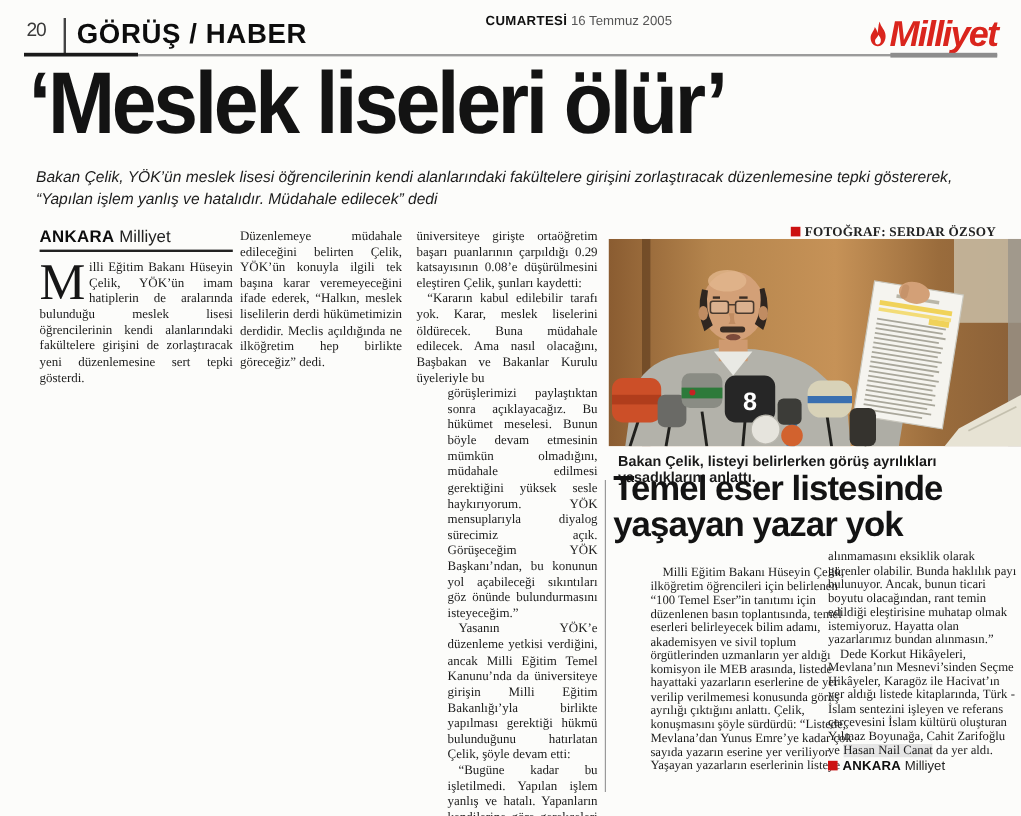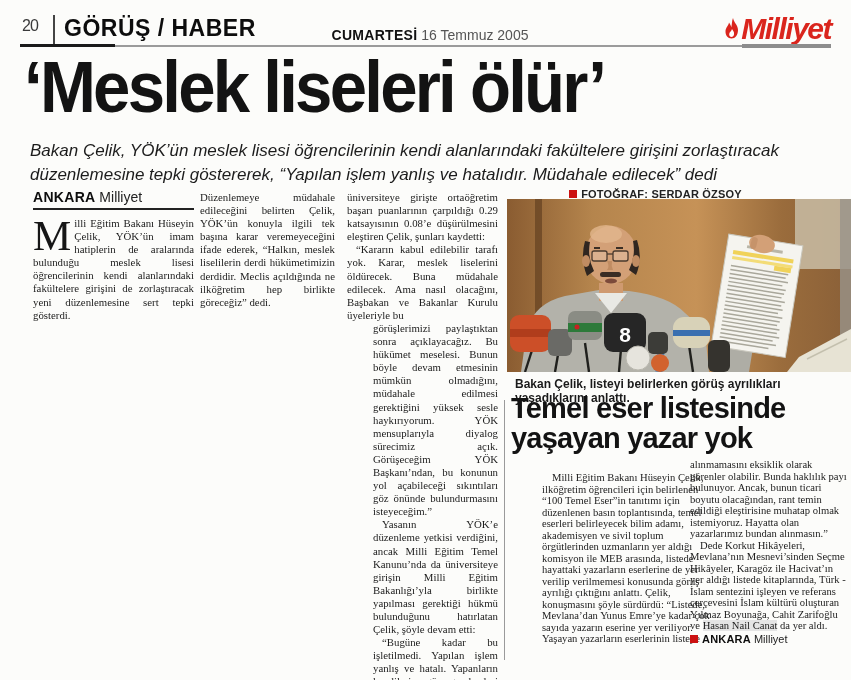--- a/index.html
+++ b/index.html
@@ -8,58 +8,58 @@
     position:relative; width:851px; height:680px;
     background:#fcfcfa; overflow:hidden;
     font-family:"Liberation Sans", sans-serif; color:#111;
   }
   .abs { position:absolute; }
 
   
   .pageno { left:22px; top:17px; font-size:16px; color:#3a3a3a; letter-spacing:-1px; }
   .pageno-bar { left:53px; top:15px; width:2px; height:30px; background:#444; }
   .section { left:64px; top:15px; font-size:23px; font-weight:bold; letter-spacing:0.5px; color:#0d0d0d; }
-  .dateline { left:300px; top:27px; width:260px; text-align:center; font-size:14px; color:#555; }
+  .dateline { left:300px; top:12px; width:260px; text-align:right; font-size:11px; color:#555; }
   .dateline b { color:#111; letter-spacing:0.3px; }
   .rule-header { left:20px; top:45px; width:811px; height:2px; background:#9b9b9b; }
   .rule-header-dark { left:20px; top:44px; width:95px; height:3px; background:#1a1a1a; }
   .rule-header-logo { left:742px; top:44px; width:89px; height:4px; background:#8d8d8d; }
   .logo { right:20px; top:12px; display:flex; align-items:center; gap:2px; }
   .logo-text { font-size:30px; font-weight:bold; letter-spacing:-1.5px; font-style:italic; }
 
   
   .headline1 {
     left:24px; top:50px; width:860px; white-space:nowrap;
     font-size:73px; font-weight:bold; letter-spacing:-3px; line-height:1.02;
     color:#131313; transform:scaleX(0.92); transform-origin:left top;
   }
   .subhead {
     left:30px; top:139px; width:800px; font-style:italic;
-    font-size:17px; line-height:1.42; color:#1c1c1c;
+    font-size:13px; line-height:1.42; color:#1c1c1c;
   }
   .byline { left:33px; top:189px; font-size:14px; color:#222; }
   .byline b { letter-spacing:0.3px; color:#0d0d0d; }
   .byline-rule { left:33px; top:208px; width:161px; height:2px; background:#222; }
 
   .newsbody {
     font-family:"Liberation Serif", serif; font-size:10.8px; line-height:13.1px;
     color:#1b1b1b; text-align:justify;
   }
   .newsbody p.ind { text-indent:9px; }
   .col1 { left:33px; top:217px; width:161px; }
   .col2 { left:200px; top:191px; width:135px; }
   .col3 { left:347px; top:191px; width:151px; }
   .col3-indent { margin-left:26px; }
   .dropcap {
     float:left; font-family:"Liberation Serif", serif; font-size:43px; line-height:34px;
     padding:2px 3px 0 0; color:#161616;
   }
 
   
-  .photo-credit { left:494px; top:188px; width:323px; text-align:center; font-size:11px; font-weight:bold; color:#222; letter-spacing:0.2px; }
+  .photo-credit { left:507px; top:188px; width:323px; text-align:right; font-size:11px; font-weight:bold; color:#222; letter-spacing:0.2px;font-family:Liberation Serif, serif; }
   .credit-sq { display:inline-block; width:8px; height:8px; margin-right:4px; }
   .photo-frame { left:507px; top:199px; width:344px; height:173px; overflow:hidden; }
   .caption { left:515px; top:377px; width:330px; font-size:12px; font-weight:bold; color:#1a1a1a; }
 
   
   .headline2 {
     left:511px; top:393px; width:335px;
     font-size:29px; font-weight:bold; letter-spacing:-0.8px; line-height:30px; color:#131313;
   }
   .vrule { left:504px; top:400px; width:1px; height:260px; background:#9a9a9a; }

